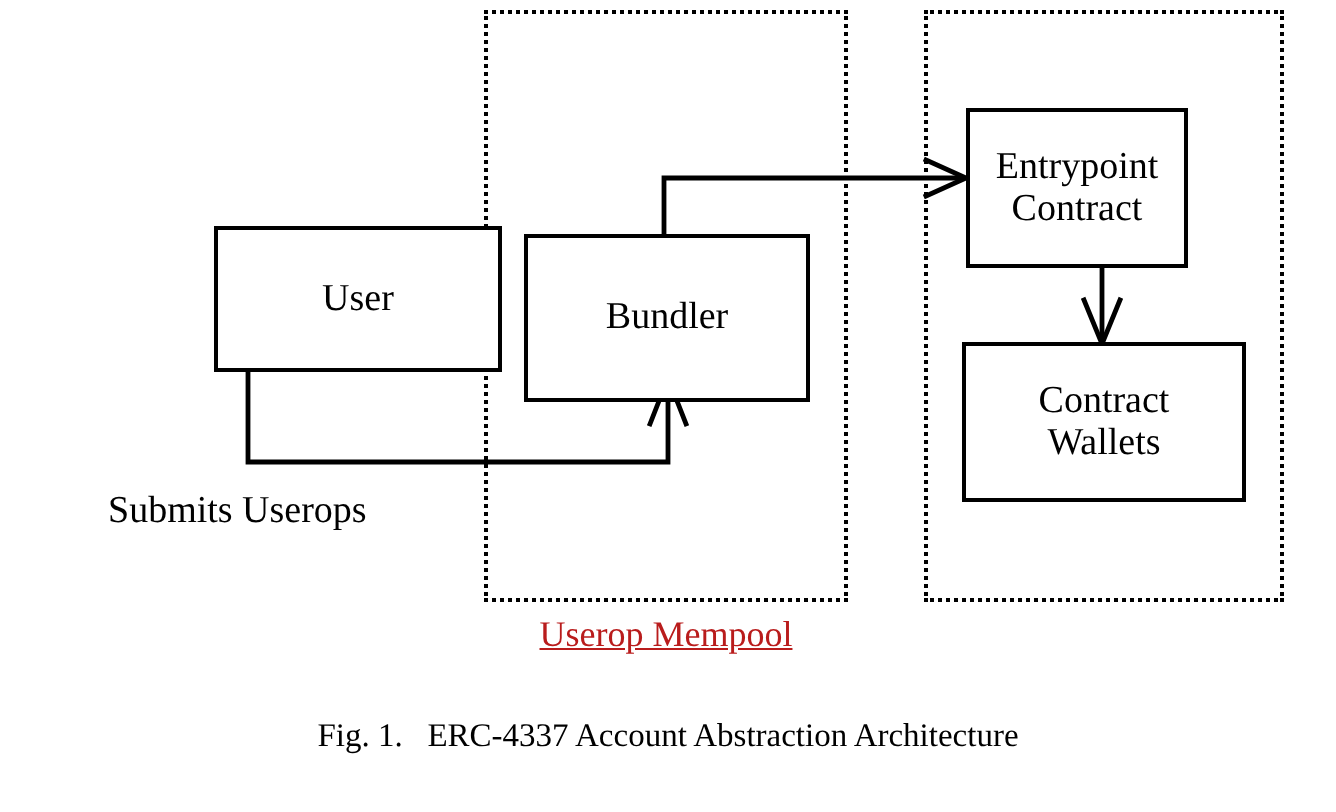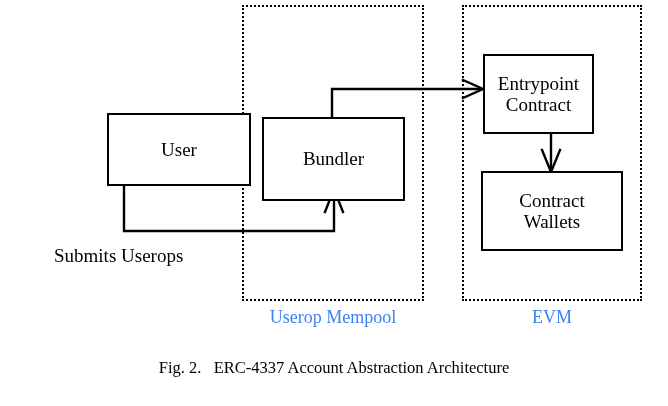--- a/index.html
+++ b/index.html
@@ -49,24 +49,25 @@
     position: absolute;
     box-sizing: border-box;
     border: 2.5px dotted #000000;
     background: transparent;
   }
   #zone-mempool-box { left: 242px; top: 5px;  width: 182px; height: 296px; }
   #zone-evm-box     { left: 462px; top: 5px;  width: 180px; height: 296px; }
 
   .zone-caption {
     position: absolute;
-    color: #3b82f6;
+    color: #b91c1c;
     font-size: 18px;
     text-align: center;
     white-space: nowrap;
+    text-decoration: underline;
   }
   #zone-mempool-caption { left: 242px; top: 307px; width: 182px; }
   #zone-evm-caption     { left: 462px; top: 307px; width: 180px; }
 
   .edge-label {
     position: absolute;
     font-size: 19px;
     line-height: 1.08;
     color: #000000;
     white-space: pre-line;
@@ -127,17 +128,16 @@
   <div class="node-box" id="node-wallets">
     <span class="node-label">Contract
 Wallets</span>
   </div>
 
 
   <div class="edge-label" id="label-userops">Submits Userops</div>
 
   <div class="zone-caption" id="zone-mempool-caption">Userop Mempool</div>
 
-  <div class="zone-caption" id="zone-evm-caption">EVM</div>
 
-  <div id="figure-caption">Fig. 2.   ERC-4337 Account Abstraction Architecture</div>
+  <div id="figure-caption">Fig. 1.   ERC-4337 Account Abstraction Architecture</div>
 
 </div>
 
 </body></html>

